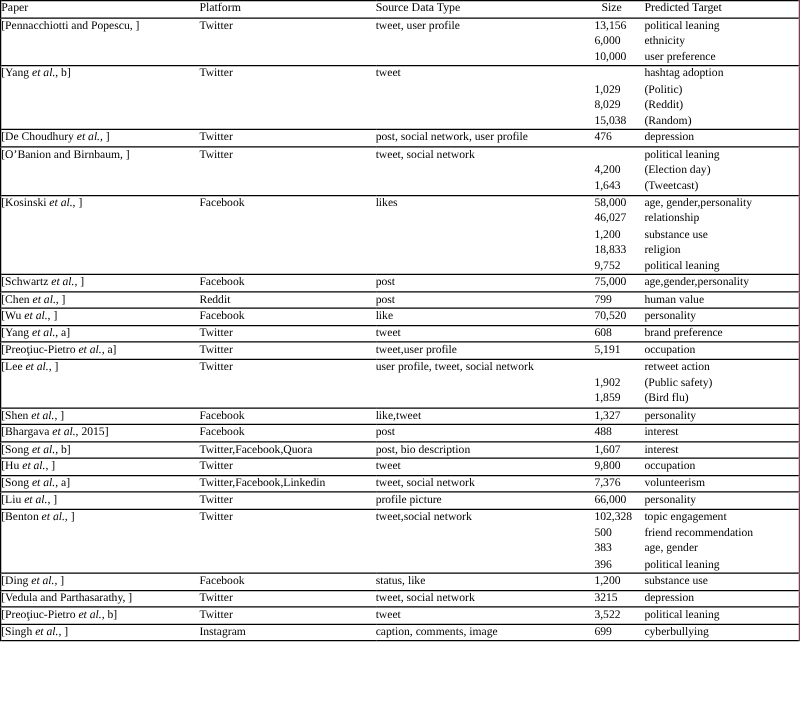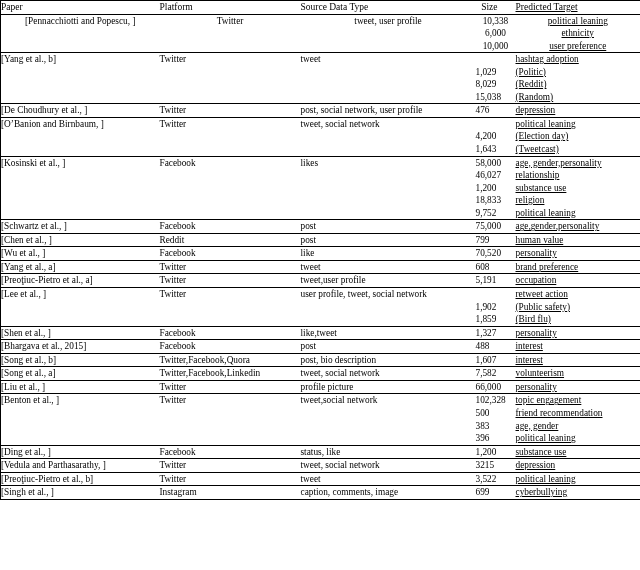--- a/index.html
+++ b/index.html
@@ -47,36 +47,36 @@
     font-weight: bold;
     font-size: 9.5px;
     padding-bottom: 2px;
     padding-top: 3px;
   }
   thead th.h-size { text-align: right; padding-right: 18px; }
 
   
   .rule-top   { border-top: 1.1px solid #000; }
   tbody tr.body-row > td { border-top: 0.9px solid #000; }
-  tbody tr.body-row:first-child > td { border-top: 1.1px solid #000; text-align: center; }
+  tbody tr.body-row:first-child > td { border-top: 1.1px solid #000; }
   tfoot td { border-top: 1.1px solid #000; height: 0; padding: 0; line-height:0; font-size:0; }
 
   
   .vrule-left  { border-left: 1px solid #000; }
-  .vrule-right { border-right: 1px solid #be185d; text-decoration: underline; }
+  .vrule-right { border-right: 4px solid #be185d; }
 
   td.cell-paper   { padding-left: 4px; }
   td.cell-plat    { padding-left: 2px; }
   td.cell-src     { padding-left: 2px; }
   td.cell-size    { text-align: right; padding-right: 4px; }
   td.cell-target  { padding-left: 4px; padding-right: 2px; }
 
   .row-pad { padding-top: 1.5px; padding-bottom: 1.5px; }
 
-  .ital { }
+  .ital { font-style: italic; }
 
   .stack-line { display: block; height: 12.55px; }
   .stack-line.blank { visibility: hidden; }
 </style>
 </head>
 <body>
 
 <div id="table-wrap">
   <table class="paper-table">
     <colgroup>
@@ -94,21 +94,21 @@
         <th class="h-size">Size</th>
         <th class="h-target vrule-right">Predicted Target</th>
       </tr>
     </thead>
     <tbody id="table-body">
         <tr class="body-row">
           <td class="cell-paper row-pad vrule-left">[Pennacchiotti and Popescu, ]</td>
           <td class="cell-plat row-pad">Twitter</td>
           <td class="cell-src row-pad">tweet, user profile</td>
           <td class="cell-size row-pad">
-            <span class="stack-line">10,338</span>
+            <span class="stack-line">13,156</span>
             <span class="stack-line">6,000</span>
             <span class="stack-line">10,000</span>
           </td>
           <td class="cell-target row-pad vrule-right">
             <span class="stack-line">political leaning</span>
             <span class="stack-line">ethnicity</span>
             <span class="stack-line">user preference</span>
           </td>
         </tr>
         <tr class="body-row">
@@ -270,25 +270,36 @@
           <td class="cell-plat row-pad">Twitter,Facebook,Quora</td>
           <td class="cell-src row-pad">post, bio description</td>
           <td class="cell-size row-pad">
             <span class="stack-line">1,607</span>
           </td>
           <td class="cell-target row-pad vrule-right">
             <span class="stack-line">interest</span>
           </td>
         </tr>
         <tr class="body-row">
+          <td class="cell-paper row-pad vrule-left">[Hu <span class="ital">et al.</span>, ]</td>
+          <td class="cell-plat row-pad">Twitter</td>
+          <td class="cell-src row-pad">tweet</td>
+          <td class="cell-size row-pad">
+            <span class="stack-line">9,800</span>
+          </td>
+          <td class="cell-target row-pad vrule-right">
+            <span class="stack-line">occupation</span>
+          </td>
+        </tr>
+        <tr class="body-row">
           <td class="cell-paper row-pad vrule-left">[Song <span class="ital">et al.</span>, a]</td>
           <td class="cell-plat row-pad">Twitter,Facebook,Linkedin</td>
           <td class="cell-src row-pad">tweet, social network</td>
           <td class="cell-size row-pad">
-            <span class="stack-line">7,582</span>
+            <span class="stack-line">7,376</span>
           </td>
           <td class="cell-target row-pad vrule-right">
             <span class="stack-line">volunteerism</span>
           </td>
         </tr>
         <tr class="body-row">
           <td class="cell-paper row-pad vrule-left">[Liu <span class="ital">et al.</span>, ]</td>
           <td class="cell-plat row-pad">Twitter</td>
           <td class="cell-src row-pad">profile picture</td>
           <td class="cell-size row-pad">

